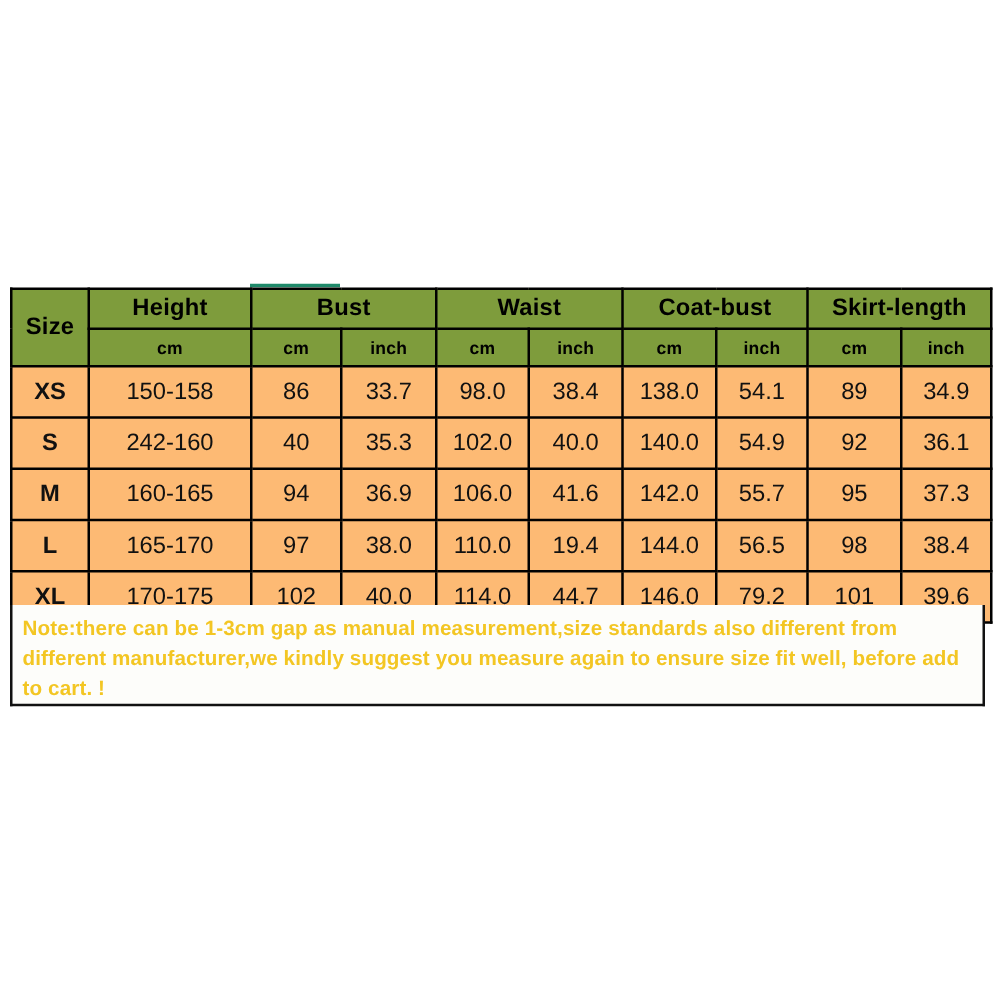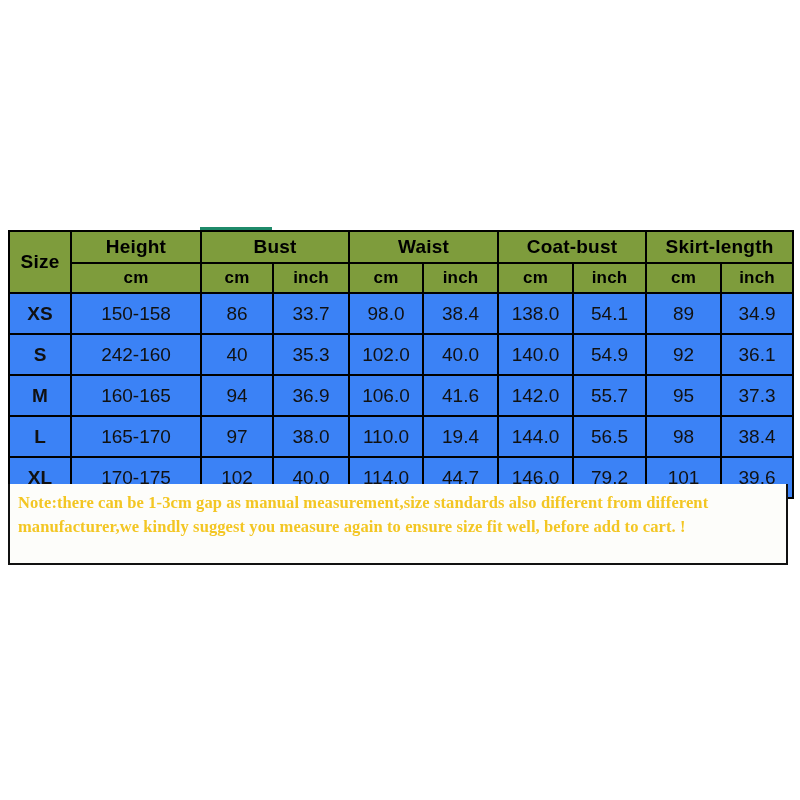--- a/index.html
+++ b/index.html
@@ -34,24 +34,24 @@
   
   .hdr {
     background: #7e9c3c;
     color: #000000;
     font-weight: bold;
     font-size: 19px;
     letter-spacing: 0.2px;
   }
   .hdr-tall { height: 58px; }
   .hdr-top  { height: 30px; margin-left: 12px; }
-  .hdr-sub  { height: 28px; font-size: 17px; }
+  .hdr-sub  { height: 28px; font-size: 14px; }
   
   .cell {
-    background: #3b82f6;
+    background: #fdba74;
     color: #111111;
     font-size: 19px;
     height: 39px;
     font-weight: normal;
   }
   .cell-size {
     font-weight: bold;
     font-size: 19px;
   }
   
@@ -77,21 +77,21 @@
     border-top: none;
     background: #fdfdfa;
     padding: 7px 8px 0 8px;
   }
   #note-text {
     color: #f3c623;
     font-size: 16.5px;
     font-weight: bold;
     line-height: 24px;
     letter-spacing: 0.1px;
-    font-family: Liberation Serif, serif;
+    font-family: Liberation Sans, sans-serif;
     white-space: normal;
   }
   
   #teal-artifact {
     position: absolute;
     left: 200px;
     top: 227px;
     width: 72px;
     height: 3px;
     background: #1f8a6a;

